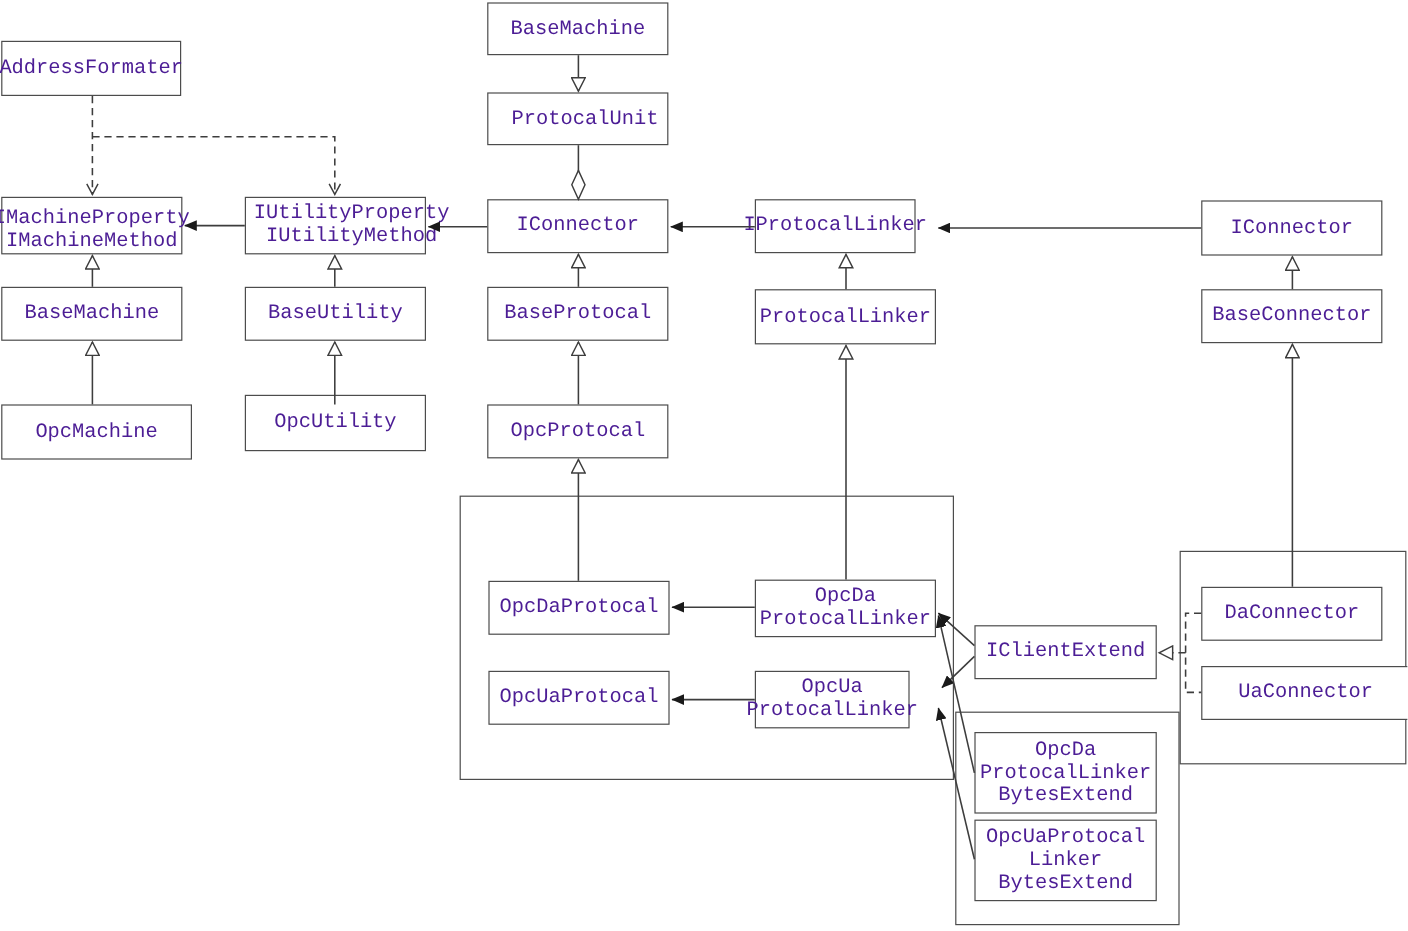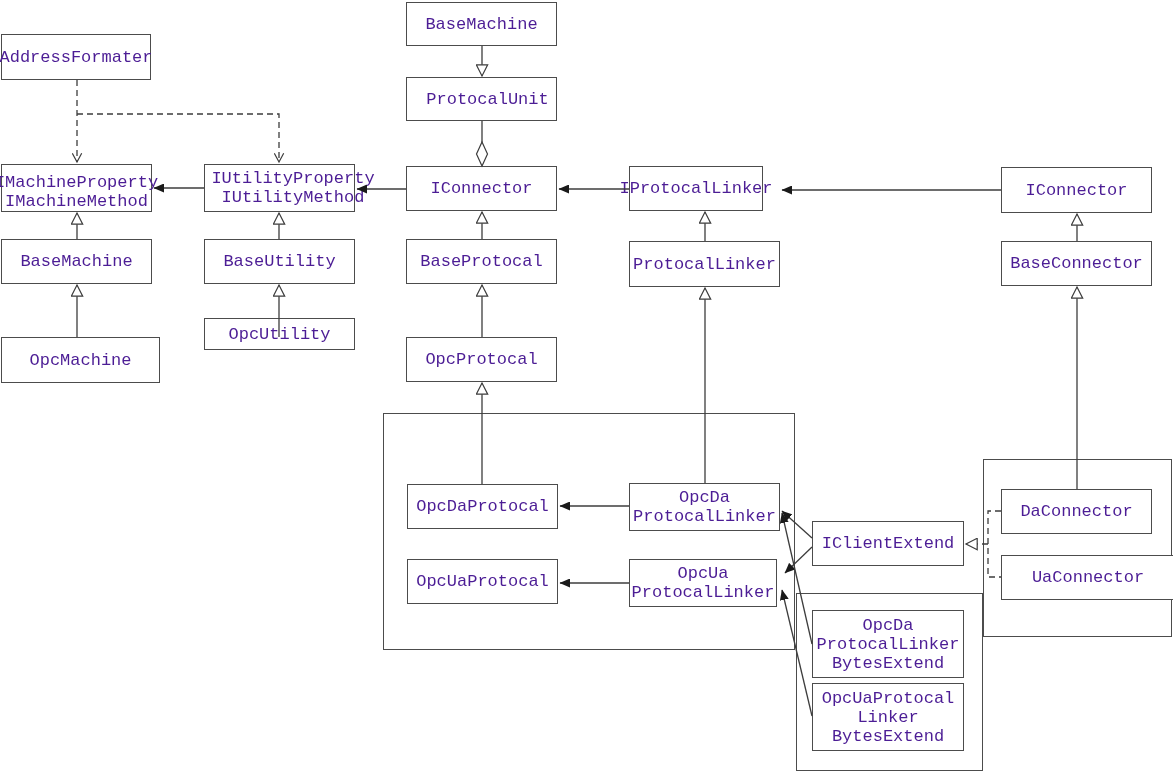--- a/index.html
+++ b/index.html
@@ -40,21 +40,21 @@
 
   <div class="node" style="left:204px;top:164px;width:151px;height:48px;padding-left:27px;">
     <span>IUtilityProperty
 IUtilityMethod</span>
     </div>
 
   <div class="node" style="left:204px;top:239px;width:151px;height:45px;">
     <span>BaseUtility</span>
     </div>
 
-  <div class="node" style="left:204px;top:318px;width:151px;height:32px;">
+  <div class="node" style="left:204px;top:329px;width:151px;height:47px;">
     <span>OpcUtility</span>
     </div>
 
   <div class="node" style="left:406px;top:2px;width:151px;height:44px;">
     <span>BaseMachine</span>
     </div>
 
   <div class="node" style="left:406px;top:77px;width:151px;height:44px;padding-left:12px;">
     <span>ProtocalUnit</span>
     </div>
@@ -93,21 +93,21 @@
 
   <div class="node" style="left:407px;top:559px;width:151px;height:45px;">
     <span>OpcUaProtocal</span>
     </div>
 
   <div class="node" style="left:629px;top:483px;width:151px;height:48px;">
     <span>OpcDa
 ProtocalLinker</span>
     </div>
 
-  <div class="node" style="left:629px;top:559px;width:148px;height:48px;">
+  <div class="node" style="left:629px;top:559px;width:129px;height:48px;">
     <span>OpcUa
 ProtocalLinker</span>
     </div>
 
   <div class="node" style="left:812px;top:521px;width:152px;height:45px;">
     <span>IClientExtend</span>
     </div>
 
   <div class="node" style="left:1001px;top:489px;width:151px;height:45px;">
     <span>DaConnector</span>

